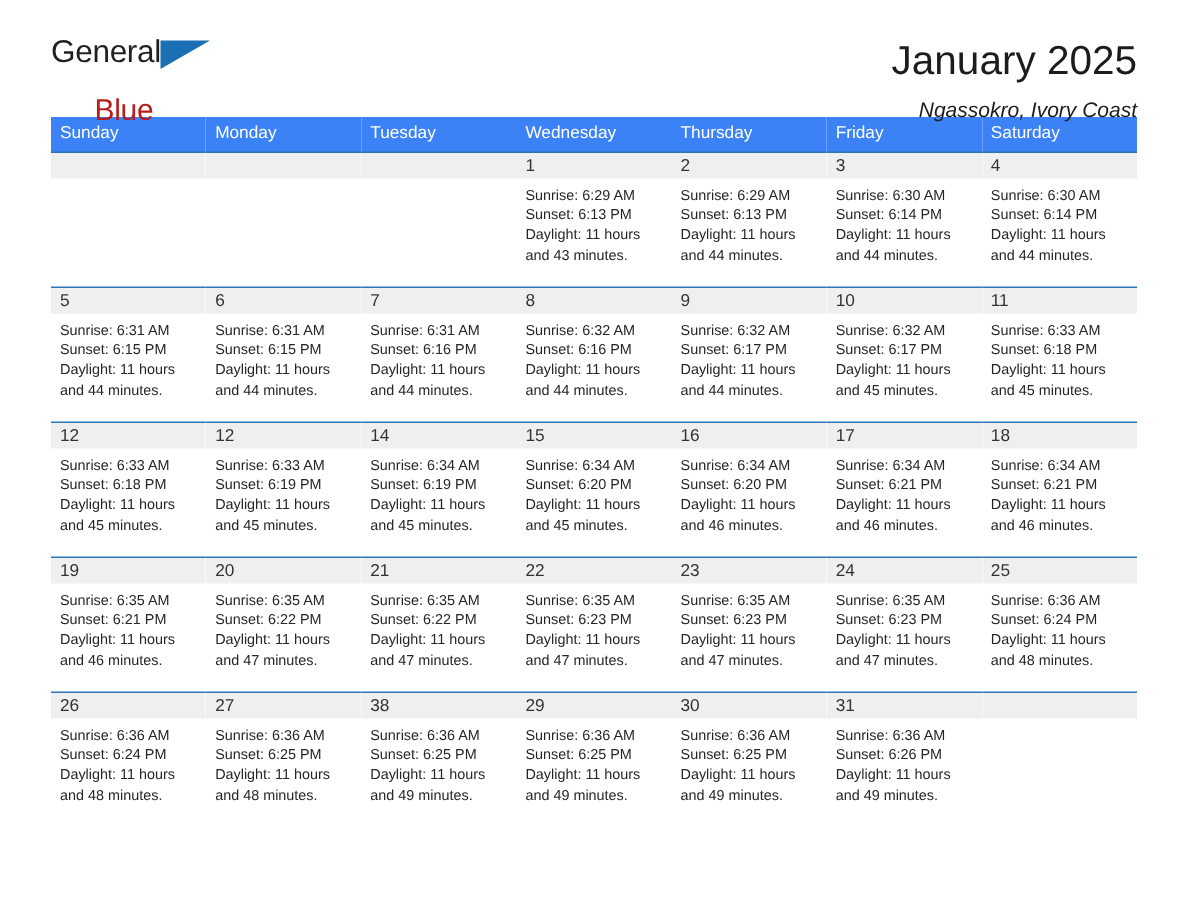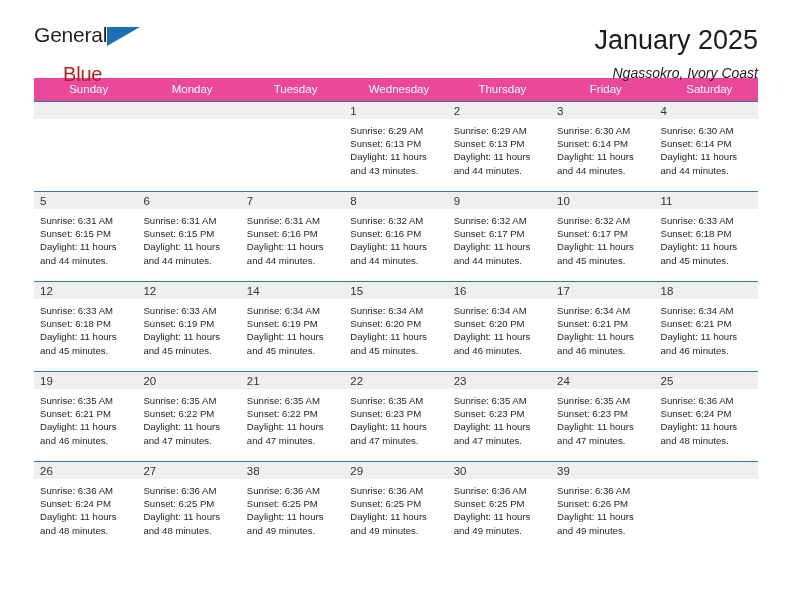--- a/index.html
+++ b/index.html
@@ -80,25 +80,25 @@
   }
 
   
   .calendar {
     width: 724px;
     border-collapse: collapse;
     table-layout: fixed;
     margin-top: 6px;
   }
   .calendar th {
-    background: #ec4899;
+    background: #3b82f6;
     color: #ffffff;
     font-size: 11.5px;
     font-weight: normal;
-    text-align: center;
+    text-align: left;
     padding: 5px 0 6px 6px;
     border: none;
     height: 21px;
     box-sizing: border-box;
     margin-left: 12px;
   }
   .calendar td {
     vertical-align: top;
     padding: 0;
     border: none;
@@ -444,21 +444,21 @@
           <td>
             <div class="daynum-strip">30</div>
             <div class="cell-body">
               <div>Sunrise: 6:36 AM</div>
               <div>Sunset: 6:25 PM</div>
               <div>Daylight: 11 hours</div>
               <div>and 49 minutes.</div>
             </div>
           </td>
           <td>
-            <div class="daynum-strip">39</div>
+            <div class="daynum-strip">31</div>
             <div class="cell-body">
               <div>Sunrise: 6:36 AM</div>
               <div>Sunset: 6:26 PM</div>
               <div>Daylight: 11 hours</div>
               <div>and 49 minutes.</div>
             </div>
           </td>
           <td class="empty">
             <div class="daynum-strip"></div>
           </td>

